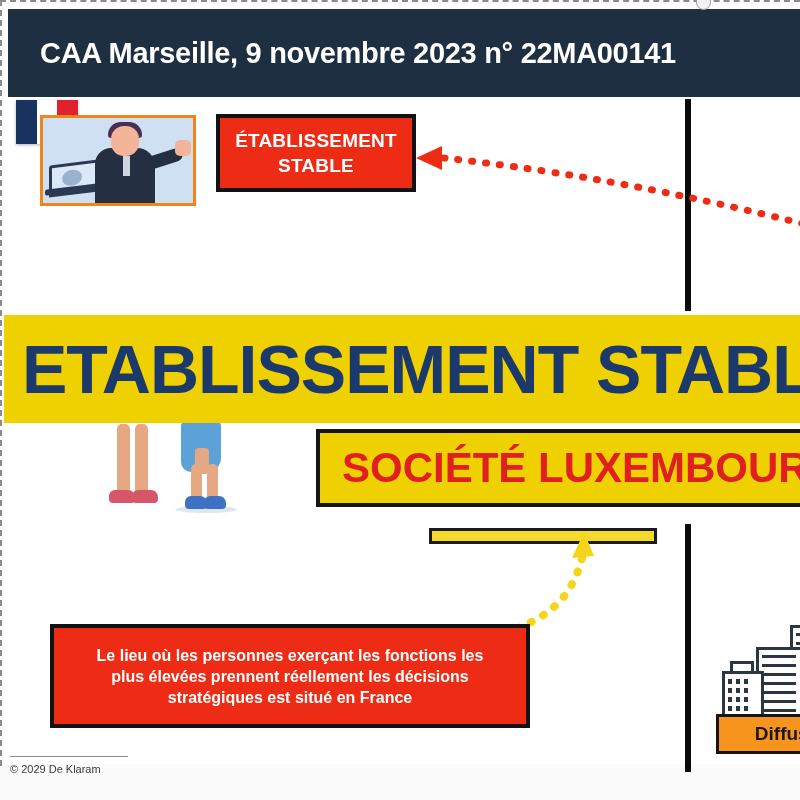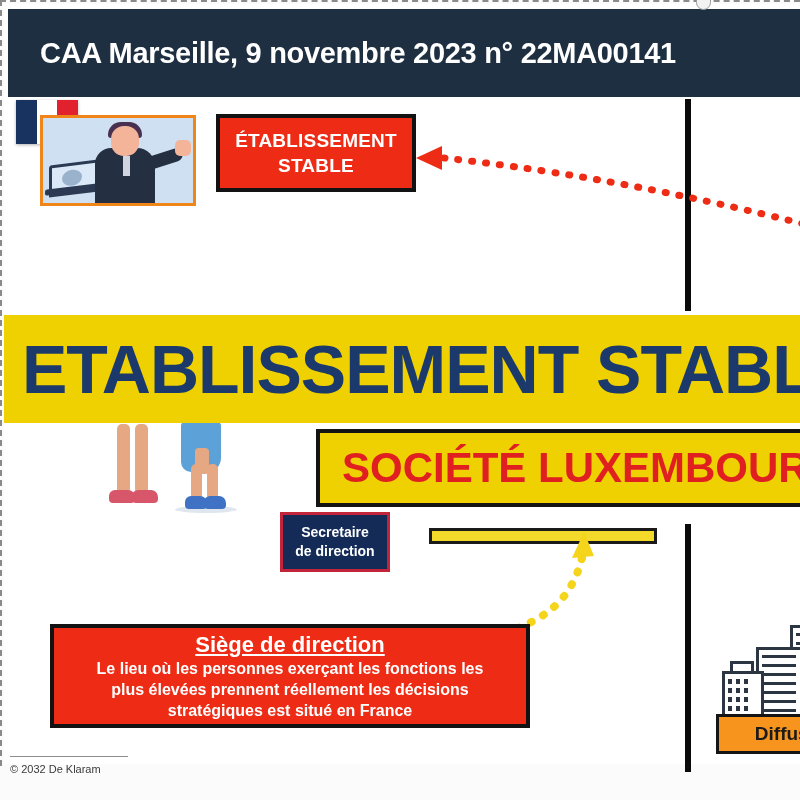--- a/index.html
+++ b/index.html
@@ -291,32 +291,27 @@
       <span>ETABLISSEMENT STABLE</span>
     </div>
 
     <div class="box-yellow-strip"></div>
 
     <div class="banner-societe">
       <span>SOCIÉTÉ LUXEMBOURGEOISE</span>
     </div>
 
 
-    <div class="box-navy box-secretaire">
-      <span>Secretaire</span>
-      <span>de direction</span>
-    </div>
 
     <svg class="arrow-yellow" viewBox="0 0 110 110">
       <path d="M 4 104 C 34 92, 58 74, 68 34" stroke="#f5d41c" stroke-width="8" fill="none" stroke-linecap="round" stroke-dasharray="1 13"></path>
       <polygon points="58,34 80,32 70,8" fill="#f5d41c"></polygon>
     </svg>
 
     <div class="box-siege">
-      <div class="siege-title">Siège de direction</div>
       <div class="siege-body">Le lieu où les personnes exerçant les fonctions les</div>
       <div class="siege-body">plus élevées prennent réellement les décisions</div>
       <div class="siege-body">stratégiques est situé en France</div>
     </div>
 
     <div class="buildings">
       <div class="bld bld-4"></div>
       <div class="bld bld-1-top"></div>
       <div class="bld bld-2"></div>
 
@@ -350,21 +345,21 @@
           <i></i>
       </div>
     </div>
 
     <div class="box-diffusion">
       <span>Diffusion</span>
     </div>
 
     <div class="footer">
       <div class="footer-rule"></div>
-      <div class="footer-line">© 2032 De Klaram</div>
+      <div class="footer-line">© 2029 De Klaram</div>
     </div>
 
   </div>
 
   <div class="selection-ants">
     <div class="sel-handle"></div>
   </div>
 </div>
 
 </body></html>

